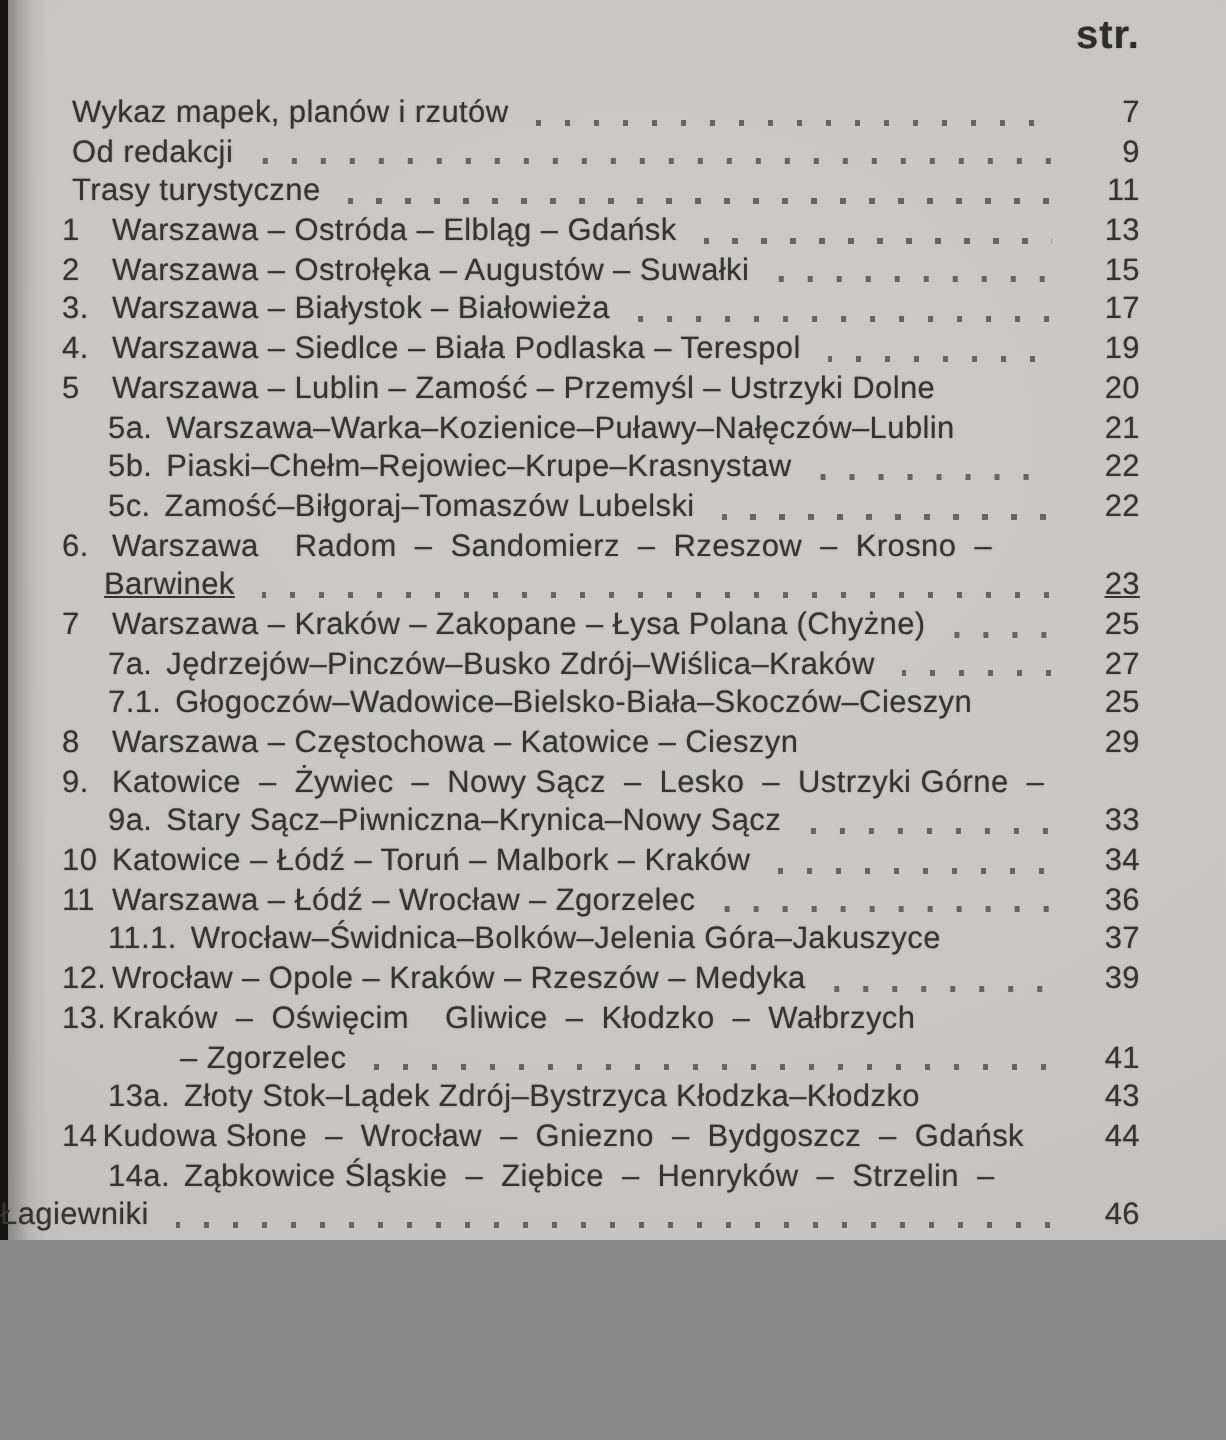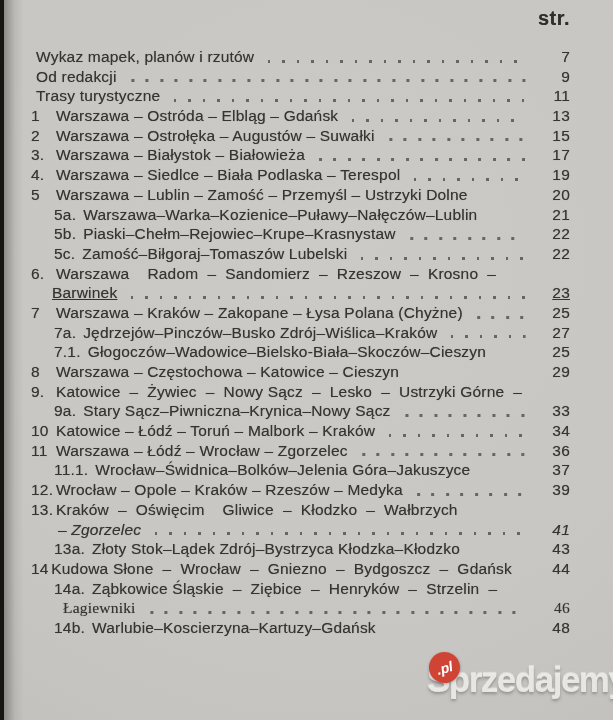--- a/index.html
+++ b/index.html
@@ -1,18 +1,18 @@
 <!DOCTYPE html>
 <html><head>
 <meta charset="utf-8">
 <style>
   html,body{margin:0;padding:0;background:#888;}
   .page{
     position:relative;
-    width:613px;height:720px;
+    width:613px;height:620px;
     overflow:hidden;
     font-family:"Liberation Sans","DejaVu Sans",sans-serif;
     background:
       radial-gradient(130% 105% at 52% 35%, #cbcac7 0%, #c7c6c3 55%, #bcbbb8 100%);
     color:#333331;
   }
   
   .edge-black{position:absolute;left:0;top:0;width:4px;height:720px;background:#151513;}
   .edge-shade{position:absolute;left:4px;top:0;width:20px;height:720px;
     background:linear-gradient(90deg, rgba(90,89,86,.55), rgba(150,149,146,.25) 55%, rgba(150,149,146,0));}
@@ -31,22 +31,22 @@
     font-size:15.5px;letter-spacing:.2px;
     color:#343432;
     text-shadow:0 0 .7px rgba(45,45,45,.5);
     white-space:pre;
   }
   .ind0{padding-left:36px;}
   .ind1{padding-left:31px;}
   .ind2{padding-left:54px;}
   .ind3{padding-left:52px;text-decoration:underline;}
   .ind4{padding-left:42px;}
-  .ind5{padding-left:58px;font-style:italic;}
-  .ind6{padding-left:63px;font-family:Liberation Serif, serif;}
+  .ind5{padding-left:90px;}
+  .ind6{}
   .num{display:inline-block;}
   .ind1 .num{width:25px;}
   .ind2 .num{margin-right:7px;}
   .text{white-space:pre;}
   .leader{
     flex:1 1 auto;align-self:flex-end;
     height:3px;margin:0 10px 4px 14px;
   }
   .leader.dots{
     background:repeating-linear-gradient(90deg, rgba(60,60,58,.7) 0 2.6px, rgba(60,60,58,0) 2.6px 14.5px);

